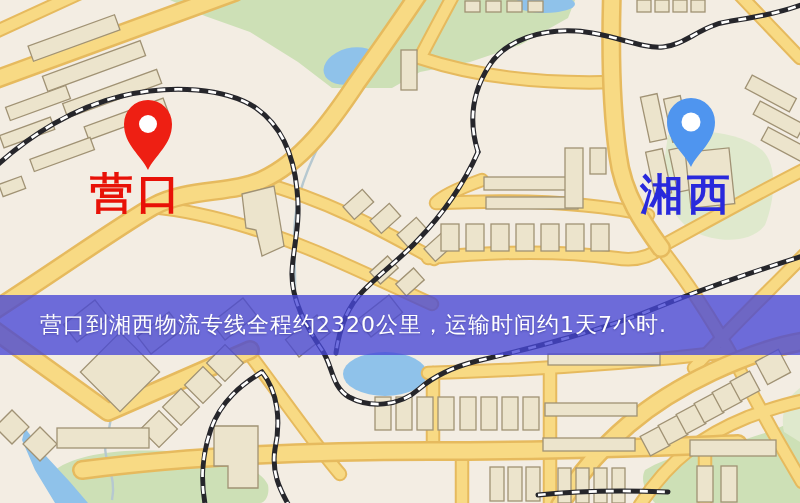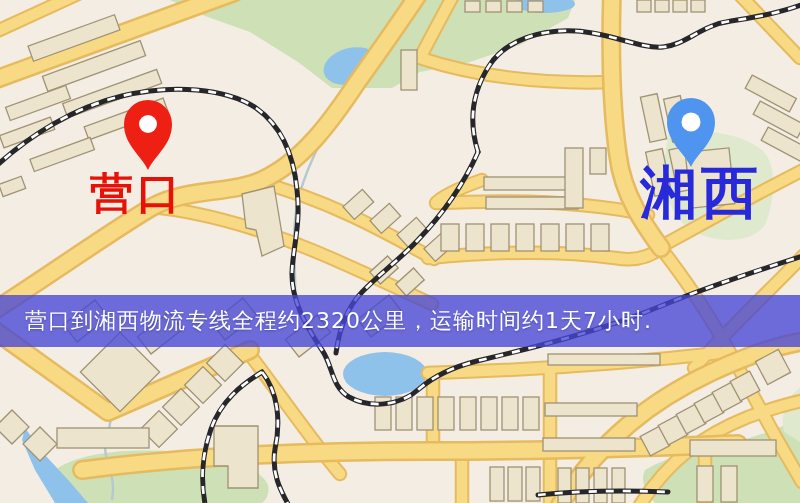--- a/index.html
+++ b/index.html
@@ -18,24 +18,24 @@
   
   .bldg rect,.bldg path{fill:#ece4cc;stroke:#a09274;stroke-width:1.3;}
   .park{fill:#cde0b6;stroke:none;}
   .park-pale{fill:#dfe9cd;}
   .water{fill:#8fc2ea;stroke:none;}
   .stream{stroke:#b6c8d0;stroke-width:2.4;fill:none;}
   
   .city-label{position:absolute;font-weight:700;letter-spacing:4px;line-height:1;
               white-space:nowrap;user-select:none;}
   #label-origin{left:90px;top:172px;font-size:43px;}
-  #label-dest{left:640px;top:164px;font-size:57px;text-align:right;}
-  
-  #banner{position:absolute;left:0;top:295px;width:100%;height:52px;
-          display:flex;align-items:center;box-sizing:border-box;padding-left:25px;
+  #label-dest{left:640px;top:173px;font-size:43px;text-align:right;}
+  
+  #banner{position:absolute;left:0;top:295px;width:100%;height:60px;
+          display:flex;align-items:center;box-sizing:border-box;padding-left:40px;
           color:#ffffff;font-size:22px;letter-spacing:1px;white-space:nowrap;
           text-shadow:0 1px 2px rgba(40,40,120,.45);}
 </style>
 </head>
 <body>
 
 <div id="stage">
 
   <svg id="map-svg" viewBox="0 0 800 503" xmlns="http://www.w3.org/2000/svg">
 

